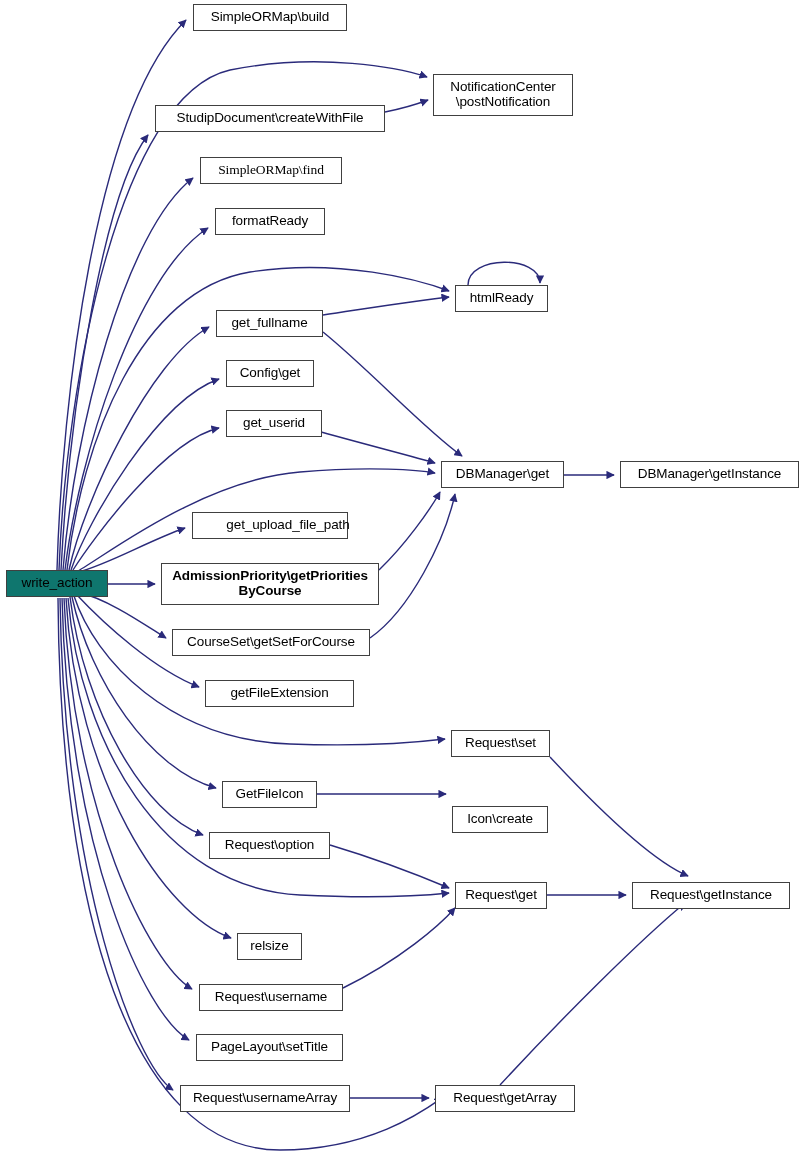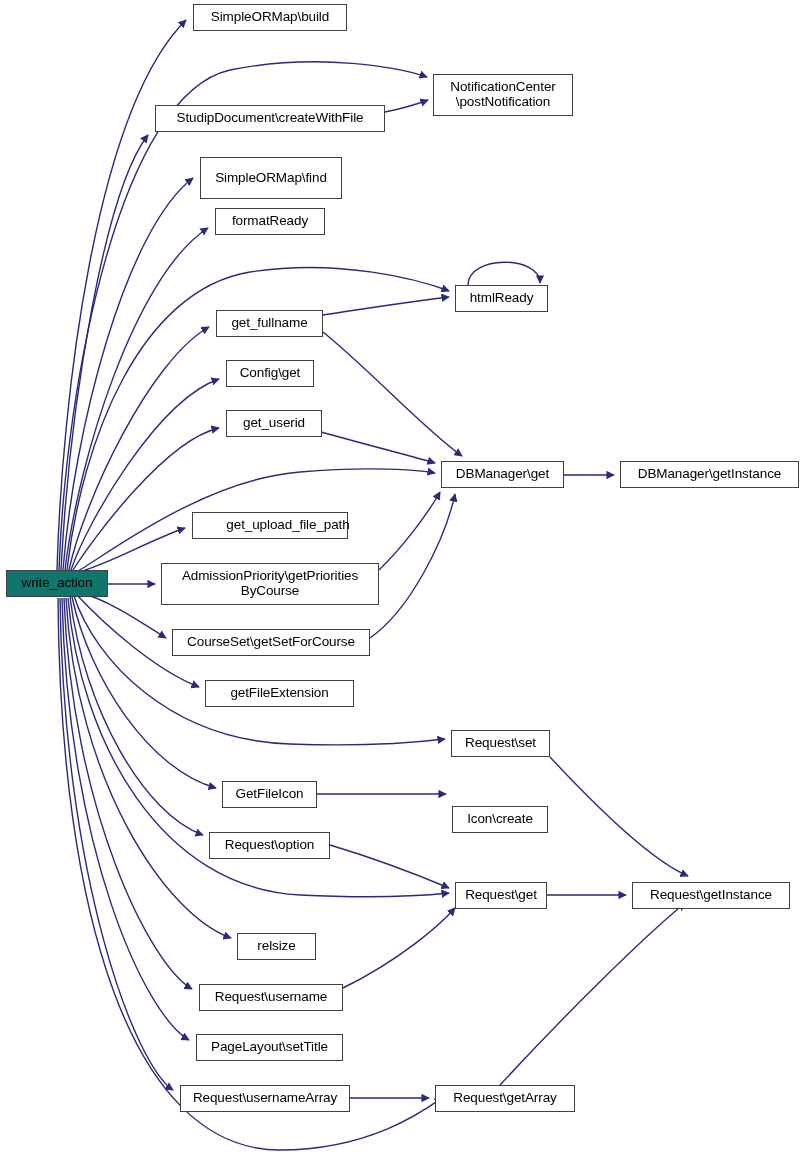--- a/index.html
+++ b/index.html
@@ -95,38 +95,38 @@
         <path d="M350,1098 L429,1098" marker-end="url(#arrow)"></path>
         <path d="M500,1085 C560,1020 640,940 685,903" marker-end="url(#arrow)"></path>
       </g>
   </svg>
   <div id="nodes">
       <div class="node highlight" style="left: 6px; top: 570px; width: 102px; height: 27px;">write_action</div>
       <div class="node" style="left: 193px; top: 4px; width: 154px; height: 27px;">SimpleORMap\build</div>
       <div class="node" style="left: 155px; top: 105px; width: 230px; height: 27px;">StudipDocument\createWithFile</div>
       <div class="node" style="left: 433px; top: 74px; width: 140px; height: 42px;">NotificationCenter
 \postNotification</div>
-      <div class="node" style="left: 200px; top: 157px; width: 142px; height: 42px;">SimpleORMap\find</div>
+      <div class="node" style="left: 200px; top: 157px; width: 142px; height: 27px; font-family: Liberation Serif, serif;">SimpleORMap\find</div>
       <div class="node" style="left: 215px; top: 208px; width: 110px; height: 27px;">formatReady</div>
       <div class="node" style="left: 455px; top: 285px; width: 93px; height: 27px;">htmlReady</div>
       <div class="node" style="left: 216px; top: 310px; width: 107px; height: 27px;">get_fullname</div>
       <div class="node" style="left: 226px; top: 360px; width: 88px; height: 27px;">Config\get</div>
       <div class="node" style="left: 226px; top: 410px; width: 96px; height: 27px;">get_userid</div>
       <div class="node" style="left: 441px; top: 461px; width: 123px; height: 27px;">DBManager\get</div>
       <div class="node" style="left: 620px; top: 461px; width: 179px; height: 27px;">DBManager\getInstance</div>
       <div class="node" style="left: 192px; top: 512px; width: 156px; height: 27px; padding-left: 36px;">get_upload_file_path</div>
-      <div class="node" style="left: 161px; top: 563px; width: 218px; height: 42px;">AdmissionPriority\getPriorities
+      <div class="node" style="left: 161px; top: 563px; width: 218px; height: 42px; font-weight: bold;">AdmissionPriority\getPriorities
 ByCourse</div>
       <div class="node" style="left: 172px; top: 629px; width: 198px; height: 27px;">CourseSet\getSetForCourse</div>
       <div class="node" style="left: 205px; top: 680px; width: 149px; height: 27px;">getFileExtension</div>
       <div class="node" style="left: 451px; top: 730px; width: 99px; height: 27px;">Request\set</div>
       <div class="node" style="left: 222px; top: 781px; width: 95px; height: 27px;">GetFileIcon</div>
       <div class="node" style="left: 452px; top: 806px; width: 96px; height: 27px;">Icon\create</div>
       <div class="node" style="left: 209px; top: 832px; width: 121px; height: 27px;">Request\option</div>
       <div class="node" style="left: 455px; top: 882px; width: 92px; height: 27px;">Request\get</div>
       <div class="node" style="left: 632px; top: 882px; width: 158px; height: 27px;">Request\getInstance</div>
-      <div class="node" style="left: 237px; top: 933px; width: 79px; height: 27px;">relsize</div>
+      <div class="node" style="left: 237px; top: 933px; width: 65px; height: 27px;">relsize</div>
       <div class="node" style="left: 199px; top: 984px; width: 144px; height: 27px;">Request\username</div>
       <div class="node" style="left: 196px; top: 1034px; width: 147px; height: 27px;">PageLayout\setTitle</div>
       <div class="node" style="left: 180px; top: 1085px; width: 170px; height: 27px;">Request\usernameArray</div>
       <div class="node" style="left: 435px; top: 1085px; width: 140px; height: 27px;">Request\getArray</div>
     </div>
 </div>
 
 </body></html>

